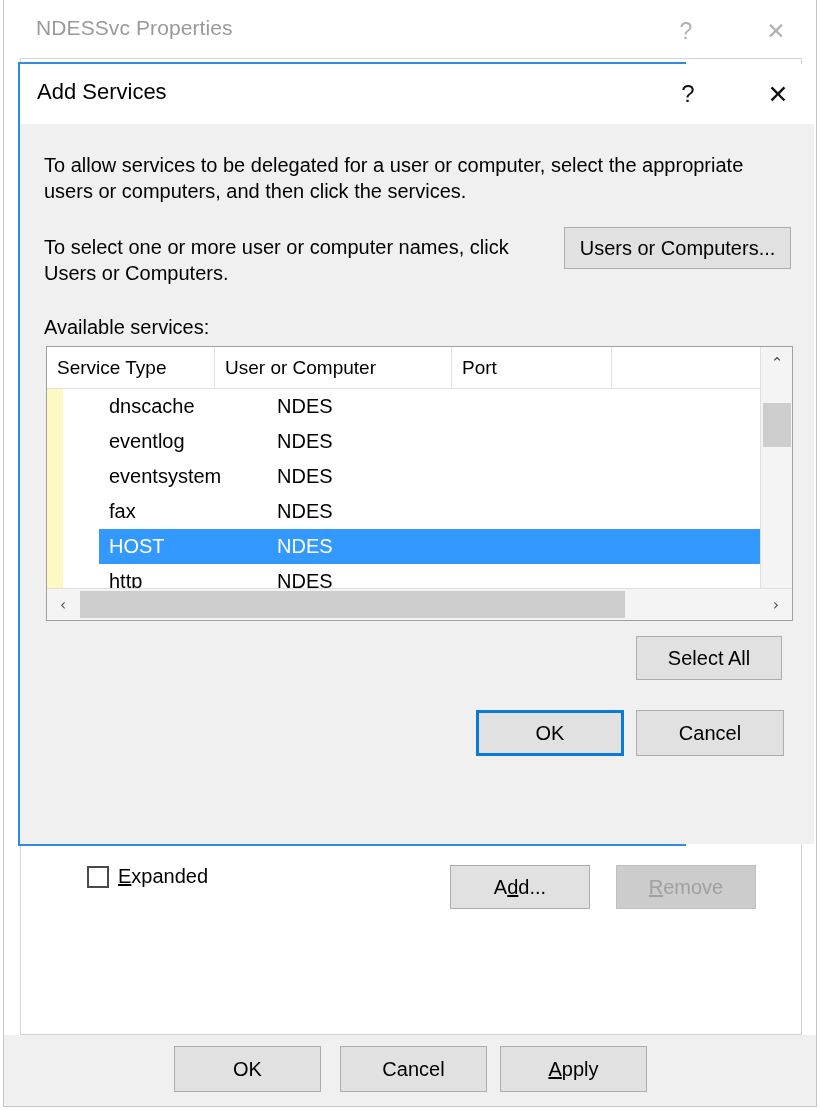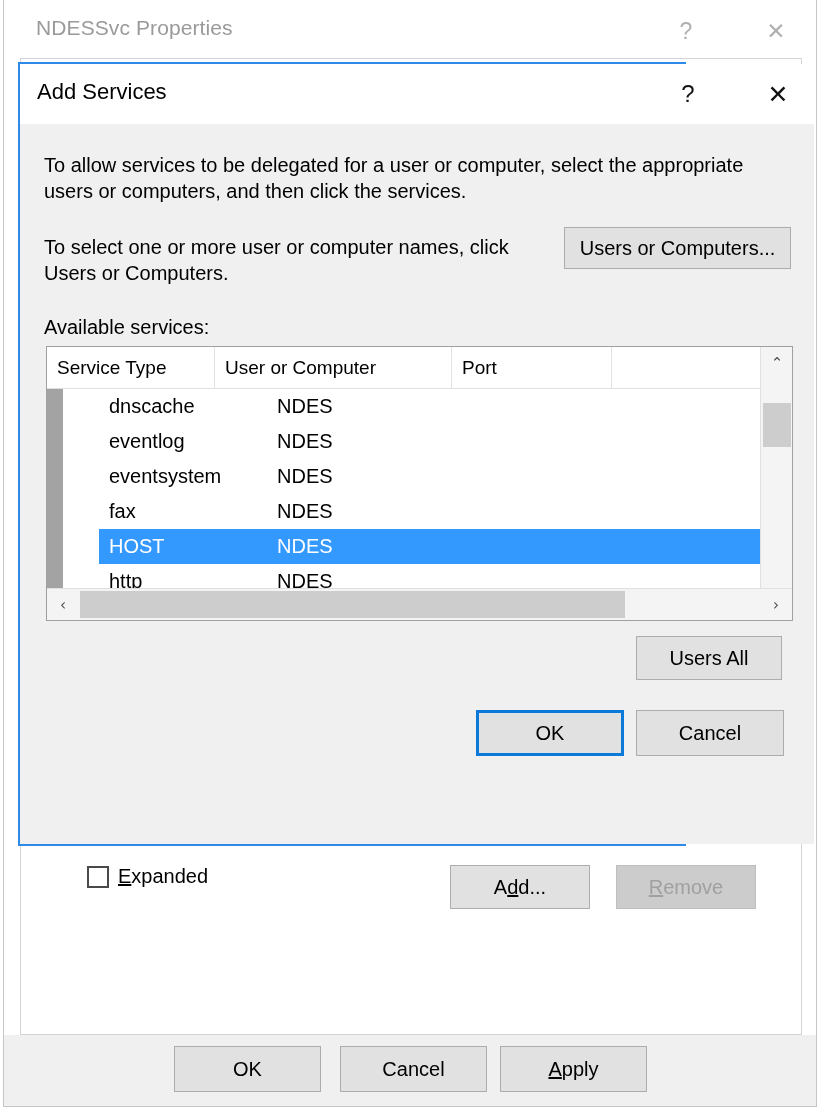--- a/index.html
+++ b/index.html
@@ -149,21 +149,21 @@
   #select-text    { left: 24px; top: 110px; width: 505px; }
   #available-label{ left: 24px; top: 190px; }
 
   #users-or-computers-button {
     left: 544px; top: 103px; width: 227px; height: 42px;
   }
   #listview {
     position: absolute;
     left: 26px; top: 222px;
     width: 747px; height: 275px;
-    background: #a3a3a3;
+    background: #fef9c3;
     border: 1px solid #a0a0a0;
     overflow: hidden;
   }
   #list-header {
     position: absolute;
     left: 0; top: 0;
     width: 745px; height: 42px;
     background: #ffffff;
     border-bottom: 1px solid #e0e0e0;
   }
@@ -367,21 +367,21 @@
         </div>
 
         <div id="hscroll">
           <div id="hscroll-left">‹</div>
           <div id="hscroll-thumb"></div>
           <div id="hscroll-right">›</div>
         </div>
 
       </div>
 
-      <button id="select-all-button" class="win-btn">Users All</button>
+      <button id="select-all-button" class="win-btn">Select All</button>
 
       <button id="ok-button-inner" class="win-btn">OK</button>
       <button id="cancel-button-inner" class="win-btn">Cancel</button>
 
     </div>
   </div>
 
 </div>
 
 </body></html>

